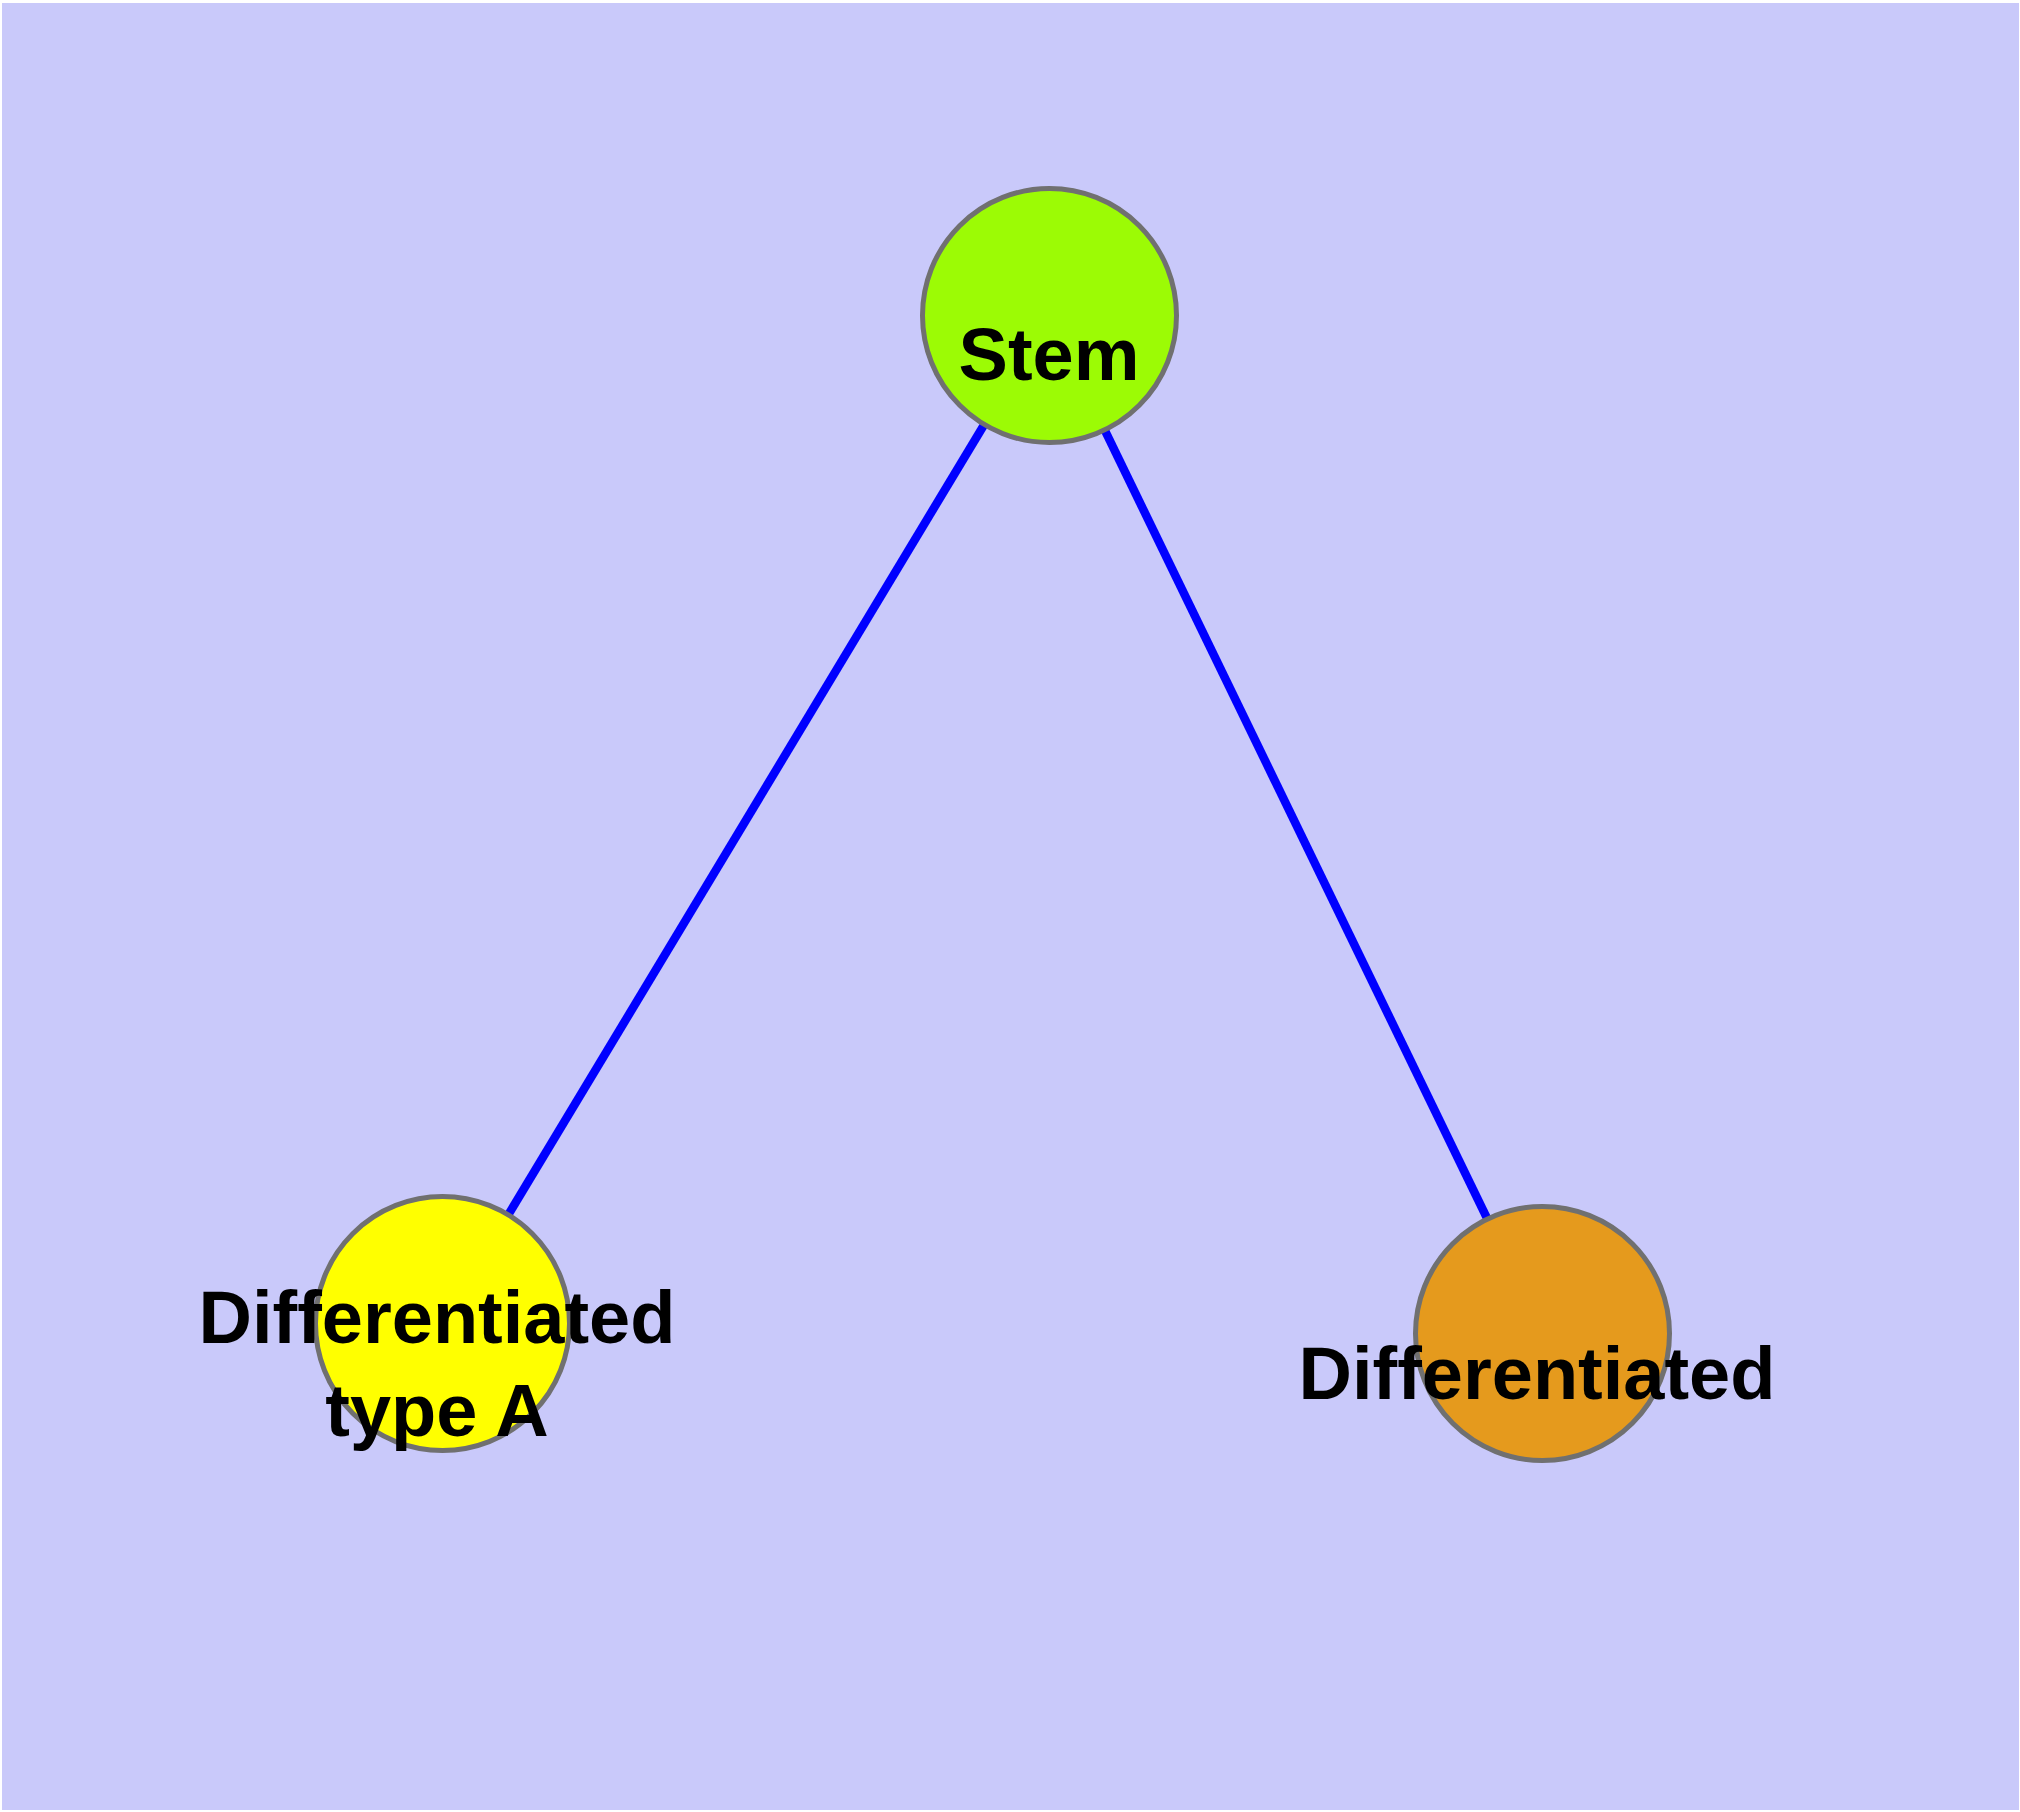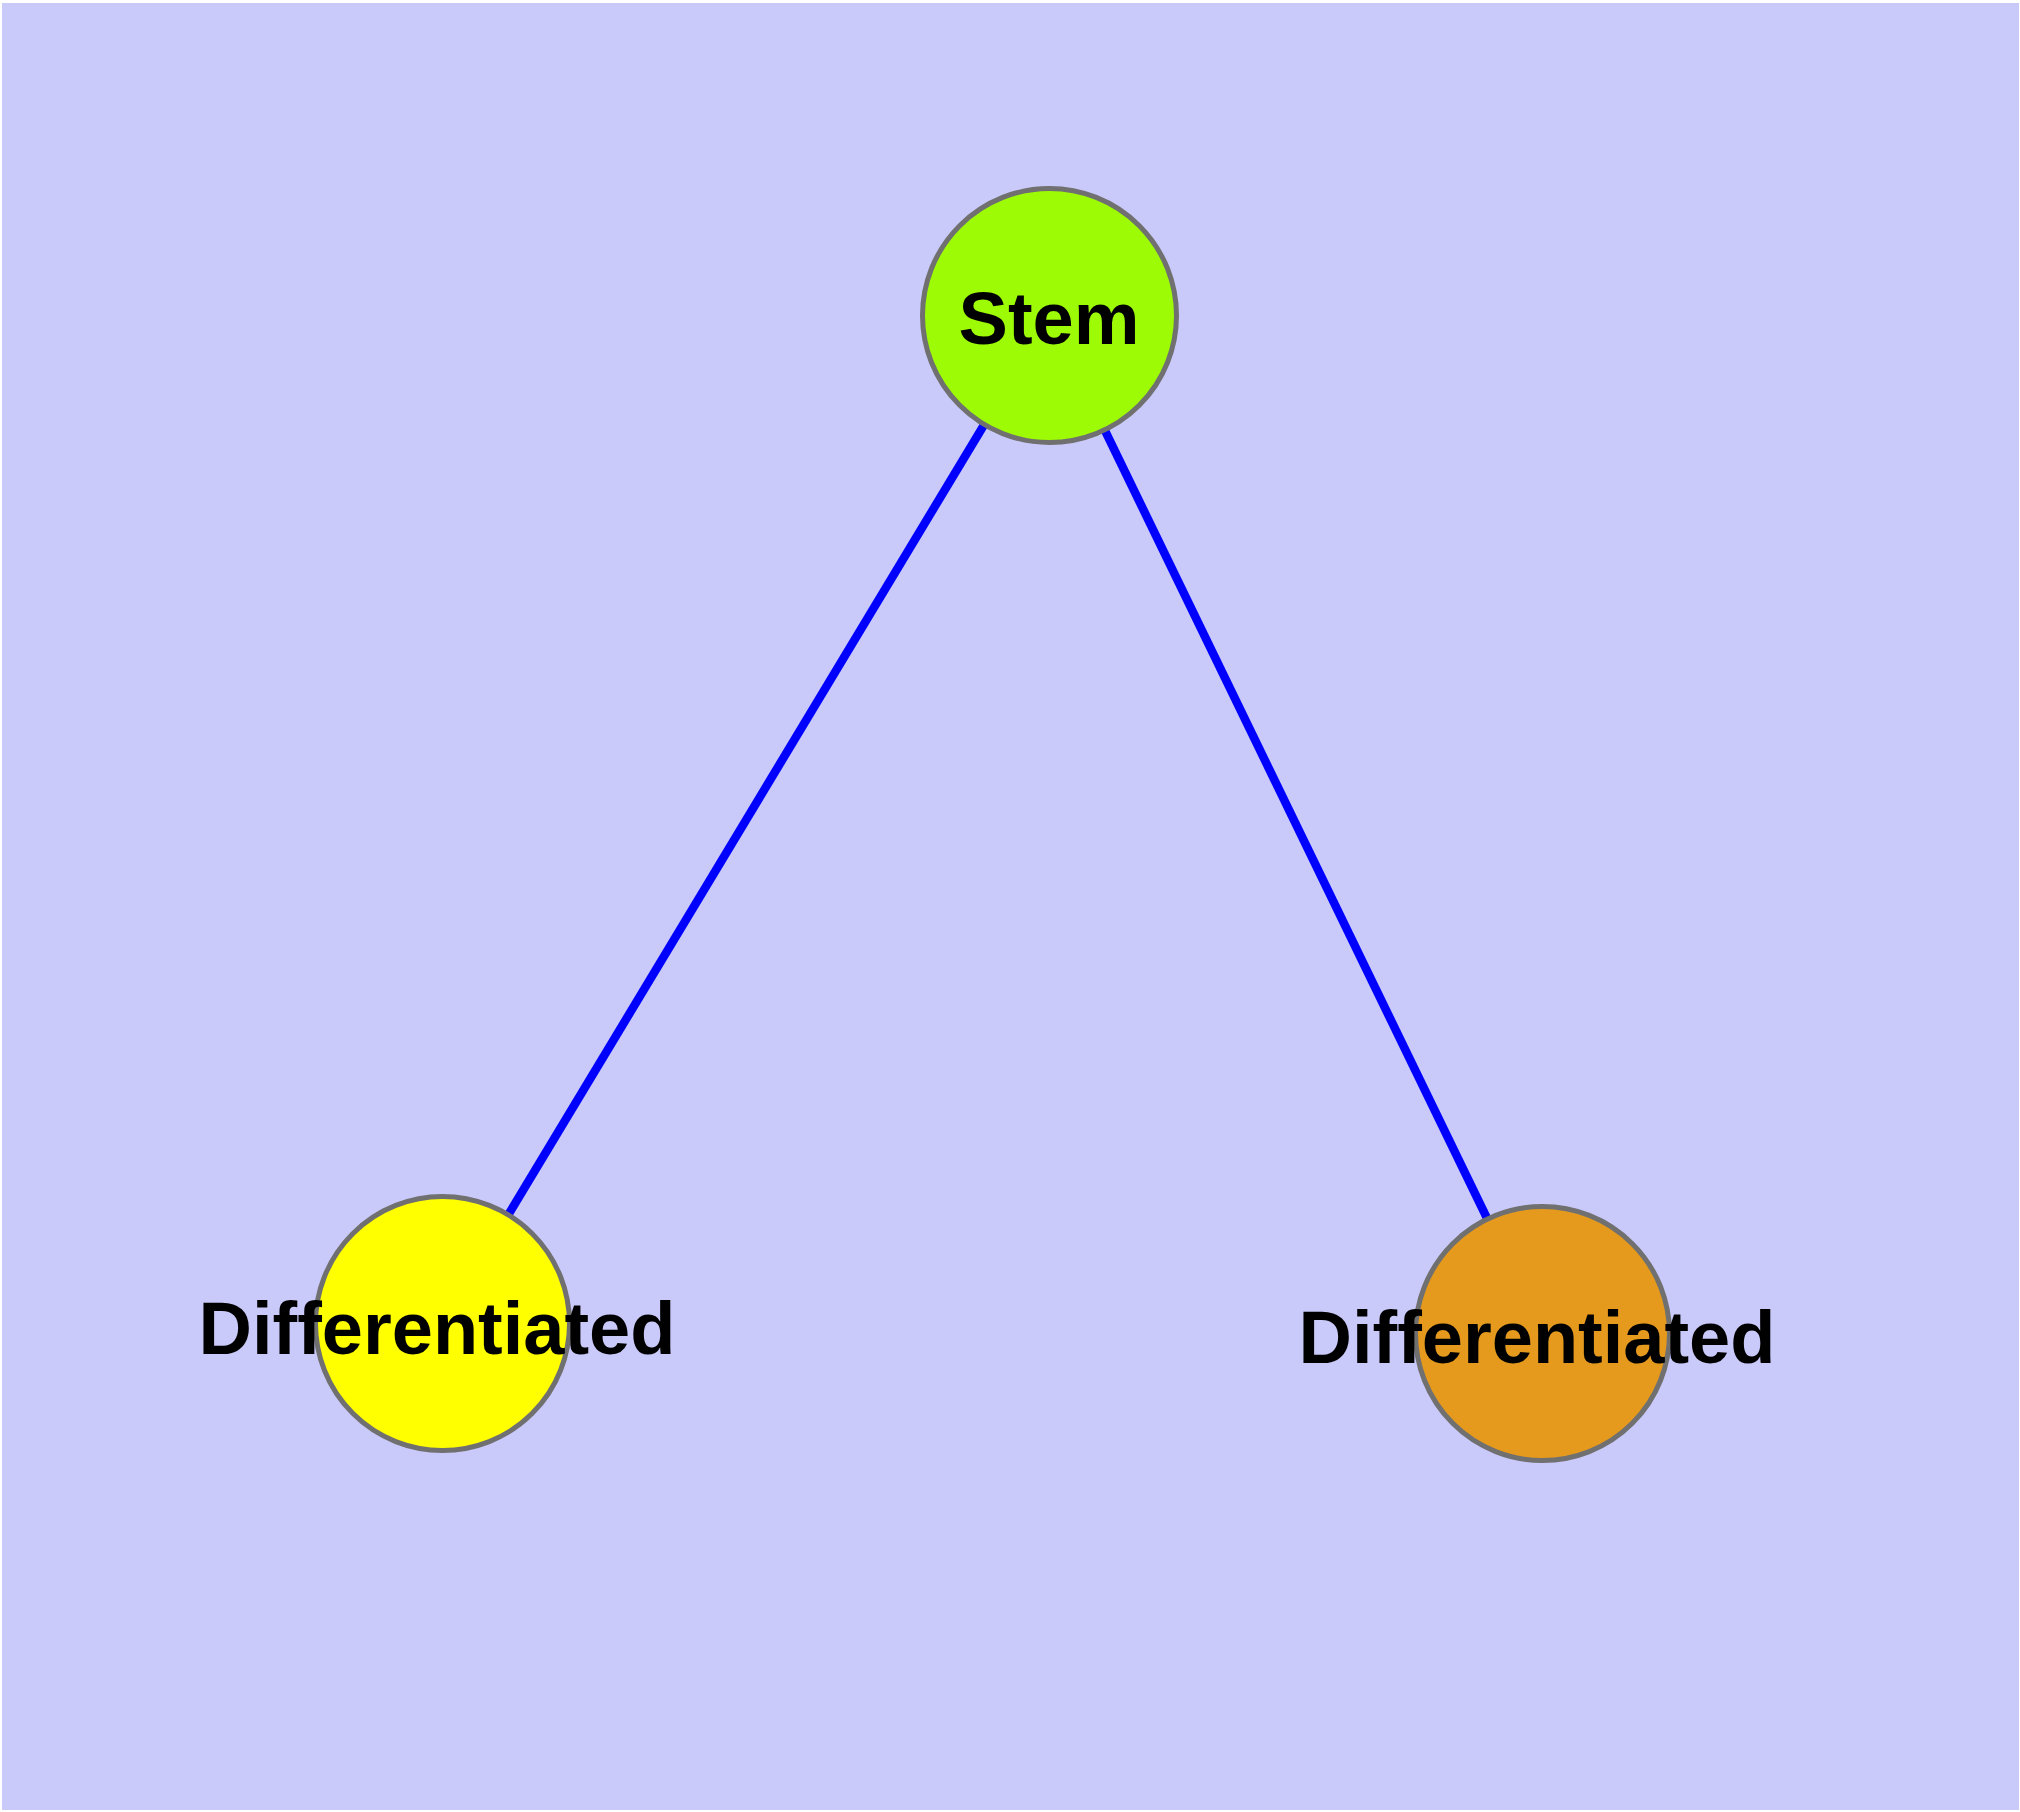--- a/index.html
+++ b/index.html
@@ -44,20 +44,21 @@
   .node-type-b { left: 1413px; top: 1204px; }
   .label {
     position: absolute;
     transform: translate(-50%, -50%);
     text-align: center;
     font-weight: bold;
     font-size: 74px;
     line-height: 93px;
     color: #000000; 
     white-space: nowrap;
+    margin-top: 36px;
   }
   .label span { display: block; }
   .label-stem   { left: 1049px; top: 318px;  }
   .label-type-a { left: 437px;  top: 1328px; }
   .label-type-b { left: 1537px; top: 1337px; }
 </style>
 </head>
 <body>
 
 <div class="canvas">
@@ -72,20 +73,21 @@
   <div class="node node-stem" style="background: rgb(156, 251, 5); border-color: rgb(112, 112, 112);"></div>
   <div class="node node-type-a" style="background: rgb(255, 255, 0); border-color: rgb(112, 112, 112);"></div>
   <div class="node node-type-b" style="background: rgb(229, 154, 29); border-color: rgb(112, 112, 112);"></div>
 
   <div class="label label-stem" style="color: rgb(0, 0, 0);">
     <span>Stem</span>
   </div>
 
   <div class="label label-type-a" style="color: rgb(0, 0, 0);">
     <span>Differentiated</span>
+    <span>type A</span>
   </div>
 
   <div class="label label-type-b" style="color: rgb(0, 0, 0);">
     <span>Differentiated</span>
   </div>
 
 </div>
 
 
 </body></html>

